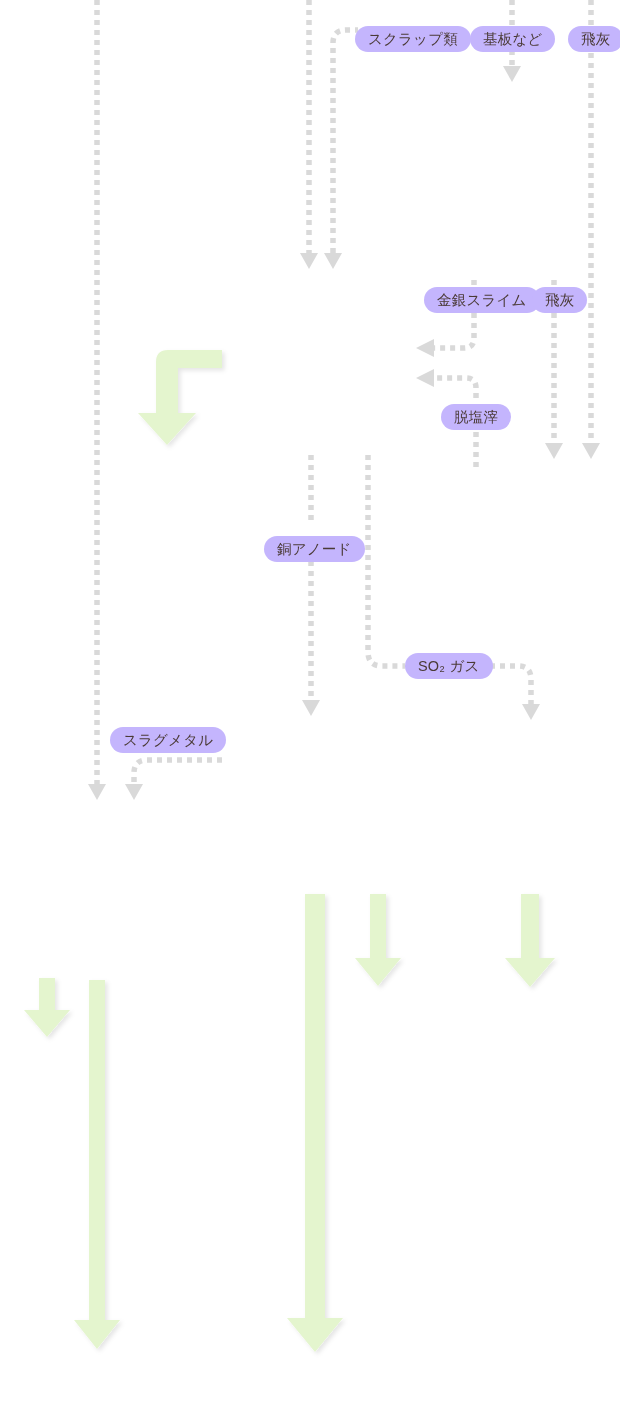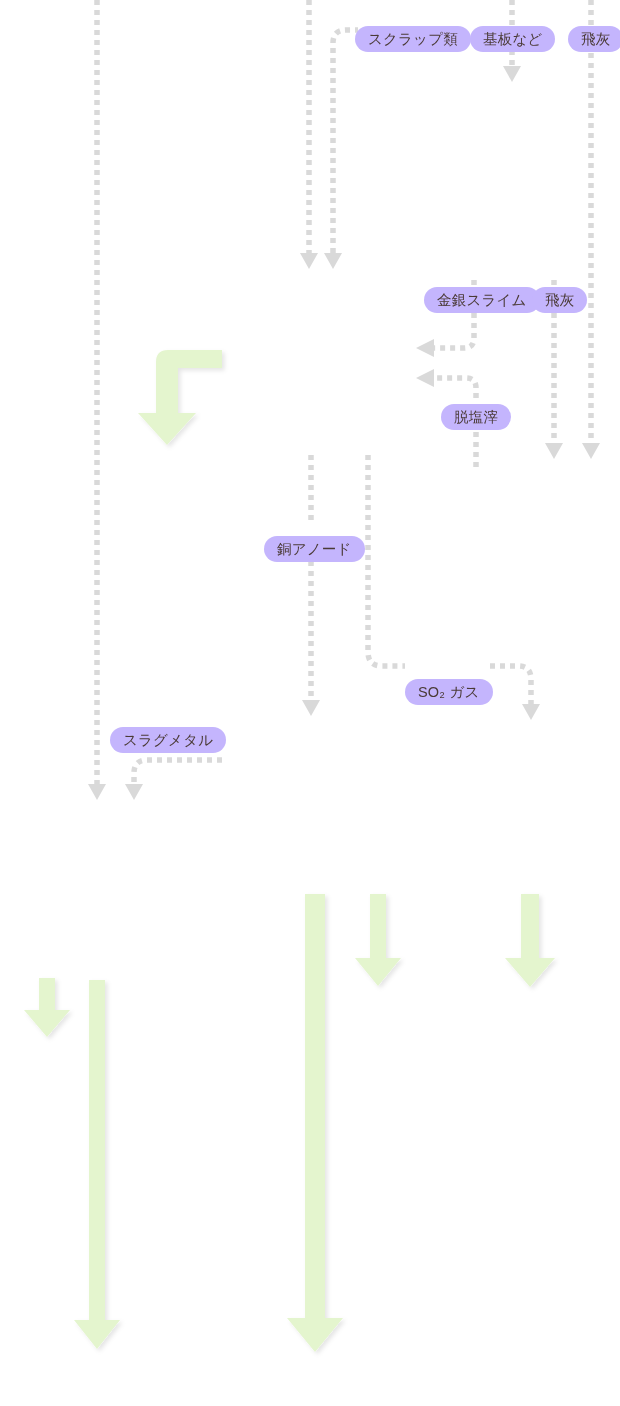--- a/index.html
+++ b/index.html
@@ -118,21 +118,21 @@
   </div>
 
   <div class="pill" style="left:441px; top:404px;">
     <span>脱塩滓</span>
   </div>
 
   <div class="pill" style="left:264px; top:524px;margin-top:12px;">
     <span>銅アノード</span>
   </div>
 
-  <div class="pill" style="left:405px; top:653px;margin-top:26px;">
+  <div class="pill" style="left:405px; top:653px;">
     <span>SO₂ ガス</span>
   </div>
 
   <div class="pill" style="left:110px; top:727px;">
     <span>スラグメタル</span>
   </div>
 
 </div>
 
 </body></html>

